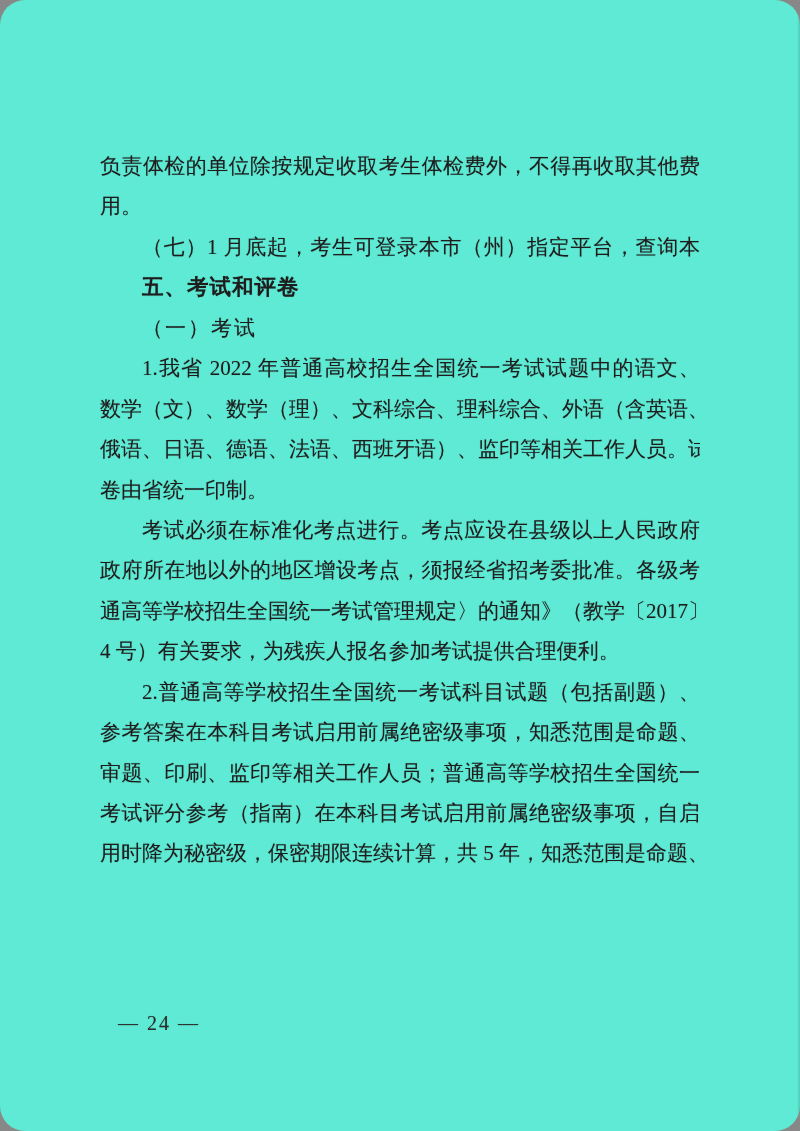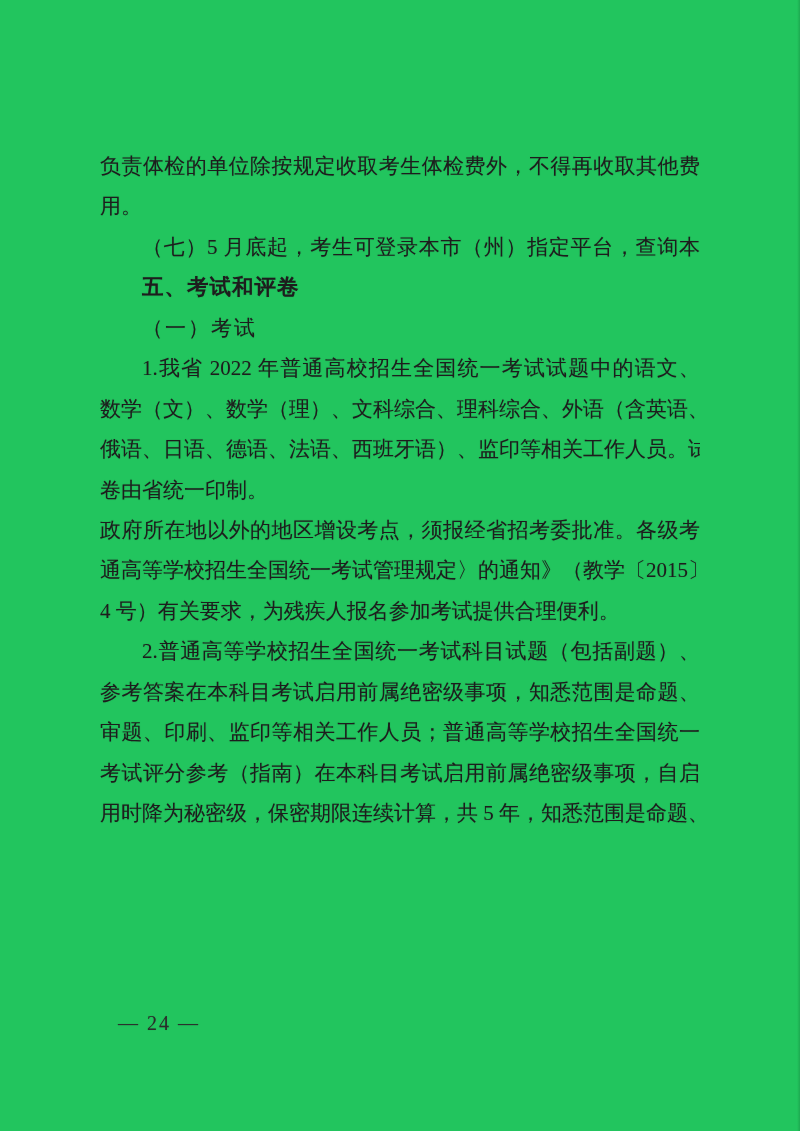--- a/index.html
+++ b/index.html
@@ -1,23 +1,24 @@
 <!DOCTYPE html>
 <html><head>
 <meta charset="utf-8">
 <style>
   html, body { margin: 0; padding: 0; background: #888; }
   .page {
     position: relative;
     width: 800px;
     height: 1131px;
     margin: 0 auto;
-    background: #22c55e;
+    background: #5eead4;
     overflow: hidden;
     font-family: "Liberation Serif", "DejaVu Serif", serif;
+    border-radius: 25px;
   }
   .scan-edge {
     position: absolute;
     top: 0; right: 0;
     width: 3px; height: 100%;
     background: linear-gradient(90deg, rgba(0,0,0,0) 0%, rgba(0,0,0,0.14) 100%);
   }
   .doc-body {
     position: absolute;
     left: 100px;
@@ -60,29 +61,30 @@
     text-shadow: 0 0 1px rgba(40,40,40,0.3);
   }
 </style>
 </head>
 <body>
 
 <div class="page">
   <div class="doc-body" id="doc-lines">
       <div class="line">负责体检的单位除按规定收取考生体检费外，不得再收取其他费</div>
       <div class="line noj">用。</div>
-      <div class="line ind">（七）5 月底起，考生可登录本市（州）指定平台，查询本</div>
+      <div class="line ind">（七）1 月底起，考生可登录本市（州）指定平台，查询本</div>
       <div class="line ind noj heading">五、考试和评卷</div>
       <div class="line ind noj kaiti">（一）考试</div>
       <div class="line ind">1.我省 2022 年普通高校招生全国统一考试试题中的语文、</div>
       <div class="line">数学（文）、数学（理）、文科综合、理科综合、外语（含英语、</div>
       <div class="line">俄语、日语、德语、法语、西班牙语）、监印等相关工作人员。试</div>
       <div class="line noj">卷由省统一印制。</div>
+      <div class="line ind">考试必须在标准化考点进行。考点应设在县级以上人民政府</div>
       <div class="line">政府所在地以外的地区增设考点，须报经省招考委批准。各级考</div>
-      <div class="line">通高等学校招生全国统一考试管理规定〉的通知》（教学〔2015〕</div>
+      <div class="line">通高等学校招生全国统一考试管理规定〉的通知》（教学〔2017〕</div>
       <div class="line noj">4 号）有关要求，为残疾人报名参加考试提供合理便利。</div>
       <div class="line ind">2.普通高等学校招生全国统一考试科目试题（包括副题）、</div>
       <div class="line">参考答案在本科目考试启用前属绝密级事项，知悉范围是命题、</div>
       <div class="line">审题、印刷、监印等相关工作人员；普通高等学校招生全国统一</div>
       <div class="line">考试评分参考（指南）在本科目考试启用前属绝密级事项，自启</div>
       <div class="line">用时降为秘密级，保密期限连续计算，共 5 年，知悉范围是命题、</div>
     </div>
   <div class="footer">— 24 —</div>
   <div class="scan-edge"></div>
 </div>

